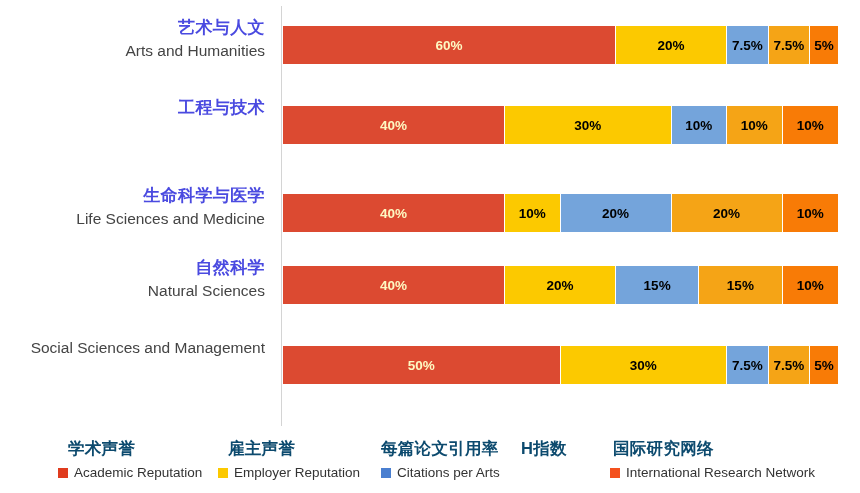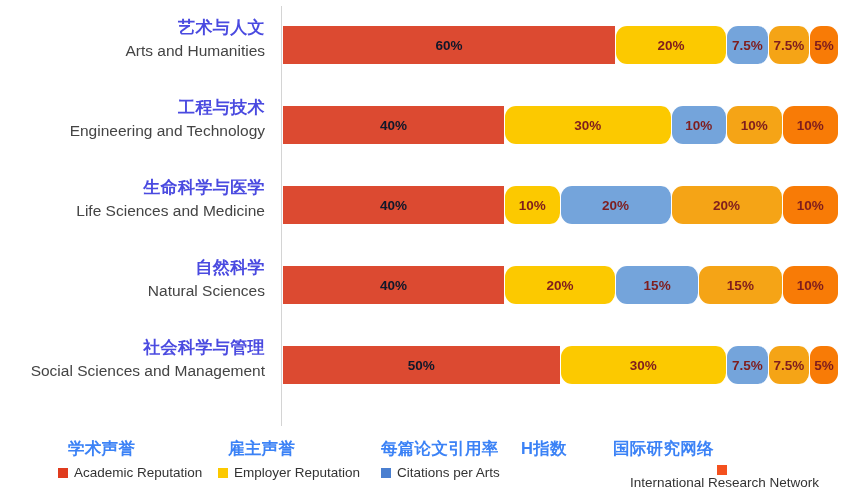--- a/index.html
+++ b/index.html
@@ -37,21 +37,21 @@
   }
 
   .row {
     position: absolute;
     left: 0;
     width: 860px;
     height: 80px;
   }
   .row-0 { top: 8px; }
   .row-1 { top: 88px; }
-  .row-2 { top: 168px; }
+  .row-2 { top: 176px; }
   .row-3 { top: 248px; }
   .row-4 { top: 328px; }
 
   .cat-label {
     position: absolute;
     left: 0;
     top: 8px;
     width: 265px;
     text-align: right;
   }
@@ -86,41 +86,41 @@
     align-items: center;
     justify-content: center;
     font-size: 13.5px;
     font-weight: bold;
     box-sizing: border-box;
     border-right: 1px solid #ffffff;
     overflow: hidden;
     white-space: nowrap;
   }
   .seg:last-child { border-right: none; }
-  .seg.light-text { color: #0f172a; }
-  .seg.dark-text { color: #7f1d1d; border-radius: 11px; }
+  .seg.light-text { color: #fef9c3; }
+  .seg.dark-text { color: #000000; }
 
   
   .legend {
     position: absolute;
     left: 0;
     top: 432px;
     width: 860px;
     height: 61px;
   }
   .legend-cn-row {
     position: absolute;
     left: 0;
     top: 6px;
     width: 860px;
     height: 26px;
   }
   .legend-cn {
     position: absolute;
-    color: #3b82f6;
+    color: #0c4a6e;
     font-size: 16.5px;
     font-weight: bold;
     letter-spacing: 0.3px;
     white-space: nowrap;
   }
   .legend-en-row {
     position: absolute;
     left: 0;
     top: 33px;
     width: 860px;
@@ -172,21 +172,20 @@
           </div>
           <div class="seg dark-text" style="width: 5%; background: rgb(248, 123, 6);">
             <span>5%</span>
           </div>
         </div>
     </div>
 
     <div class="row row-1">
       <div class="cat-label">
         <span class="cat-cn">工程与技术</span>
-        <span class="cat-en">Engineering and Technology</span>
       </div>
       <div class="bar">
           <div class="seg light-text" style="width: 40%; background: rgb(220, 74, 49);">
             <span>40%</span>
           </div>
           <div class="seg dark-text" style="width: 30%; background: rgb(252, 201, 0);">
             <span>30%</span>
           </div>
           <div class="seg dark-text" style="width: 10%; background: rgb(116, 164, 219);">
             <span>10%</span>
@@ -243,21 +242,20 @@
             <span>15%</span>
           </div>
           <div class="seg dark-text" style="width: 10%; background: rgb(248, 123, 6);">
             <span>10%</span>
           </div>
         </div>
     </div>
 
     <div class="row row-4">
       <div class="cat-label">
-        <span class="cat-cn">社会科学与管理</span>
         <span class="cat-en">Social Sciences and Management</span>
       </div>
       <div class="bar">
           <div class="seg light-text" style="width: 50%; background: rgb(220, 74, 49);">
             <span>50%</span>
           </div>
           <div class="seg dark-text" style="width: 30%; background: rgb(252, 201, 0);">
             <span>30%</span>
           </div>
           <div class="seg dark-text" style="width: 7.5%; background: rgb(116, 164, 219);">
@@ -291,20 +289,20 @@
           <span class="legend-text">Employer Reputation</span>
         </div>
         <div class="legend-item" style="left: 381px;">
           <span class="legend-swatch" style="background: rgb(74, 127, 208);"></span>
           <span class="legend-text">Citations per Arts</span>
         </div>
         <div class="legend-item" style="left: 518px; margin-top: 48px;">
           <span class="legend-swatch" style="background: rgb(245, 164, 22);"></span>
           <span class="legend-text">H-Index</span>
         </div>
-        <div class="legend-item" style="left: 630px; flex-direction: column;">
+        <div class="legend-item" style="left: 610px;">
           <span class="legend-swatch" style="background: rgb(244, 81, 30);"></span>
           <span class="legend-text">International Research Network</span>
         </div>
       </div>
   </div>
 
 </div>
 
 </body></html>

